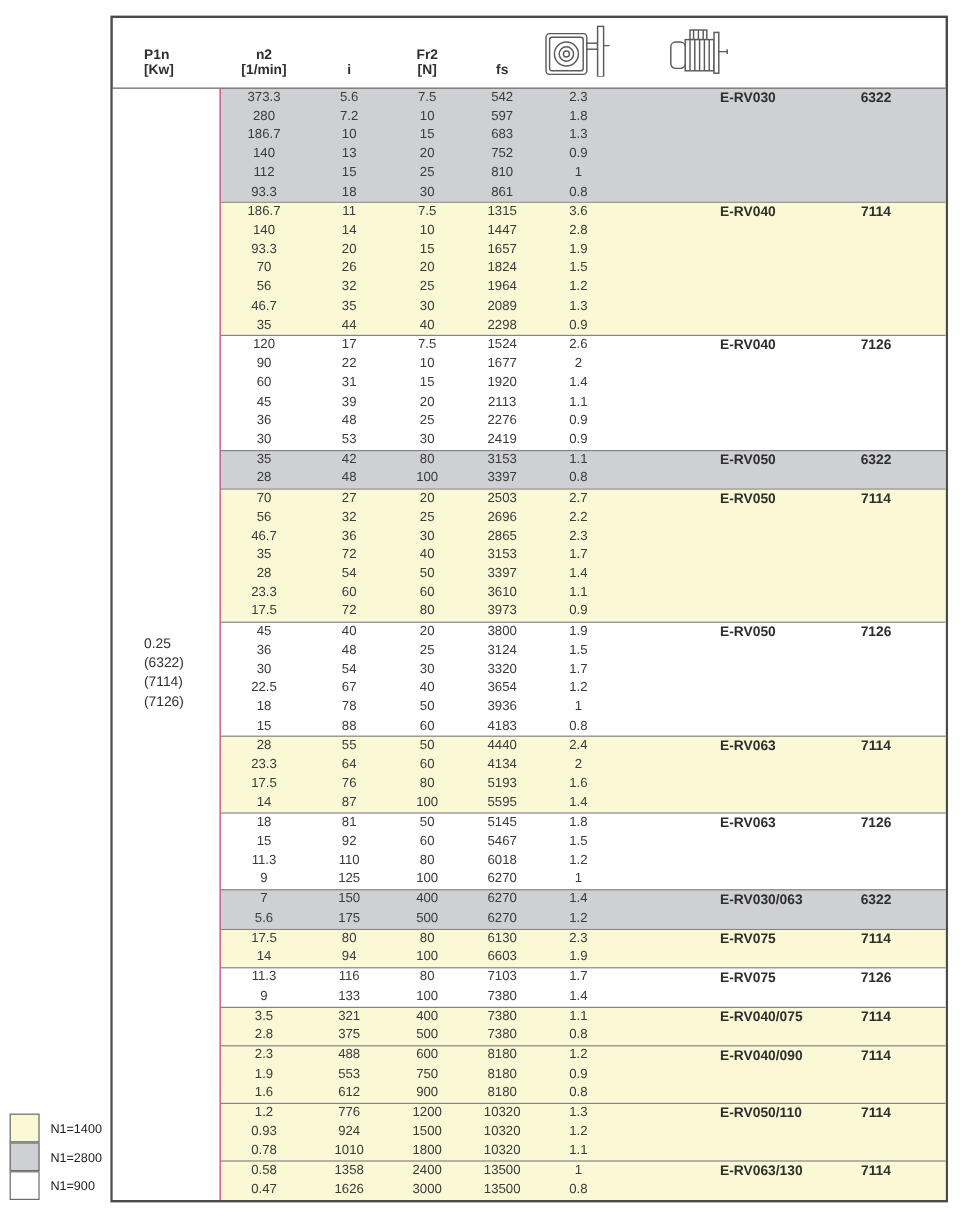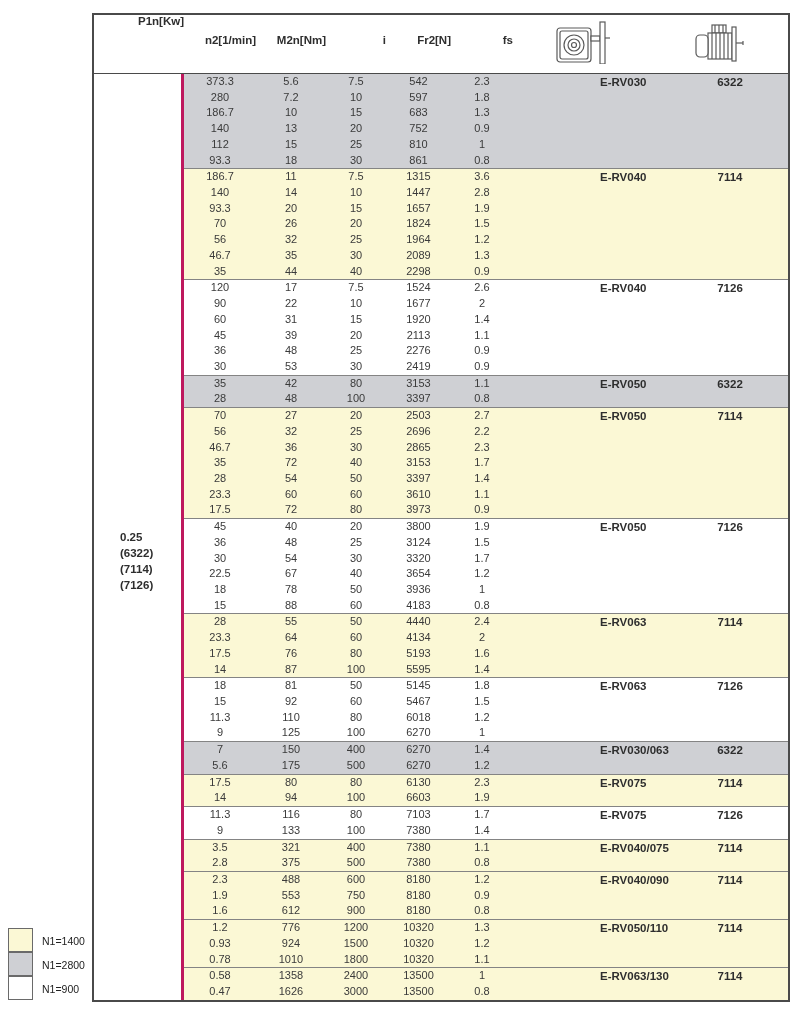--- a/index.html
+++ b/index.html
@@ -8,30 +8,30 @@
   .page { position:relative; width:800px; height:1013px; background:#fff; }
 
   
   .table-frame { position:absolute; left:92px; top:13px; width:698px; height:989px;
     border:2px solid #4a4a4a; background:#fff; display:flex; flex-direction:column; }
 
   
   .header-row { height:59px; display:grid;
     grid-template-columns:90px 72px 70px 60px 65px 62px 141px auto;
     border-bottom:1px solid #4a4a4a; }
-  .hcell { display:flex; flex-direction:row; justify-content:flex-end;
+  .hcell { display:flex; flex-direction:column; justify-content:flex-end;
     padding-bottom:7px; font-weight:bold; font-size:11.5px; line-height:13px; }
   .hcell.num { align-items:center; text-align:right; }
   .hcell.p1n { align-items:flex-start; padding-left:26px; }
   .hicon { display:flex; align-items:center; justify-content:center; padding-bottom:4px; }
 
   
   .body { flex:1; display:flex; }
-  .p1n-col { width:90px; border-right:3px solid #be185d; background:#fff;
-    padding-top:455px; padding-left:26px; font-weight:bold; font-size:11.5px; line-height:16px; }
+  .p1n-col { width:90px; border-right:1px solid #be185d; background:#fff;
+    padding-top:455px; padding-left:26px; font-weight:normal; font-size:11.5px; line-height:16px; }
   .groups { flex:1; display:flex; flex-direction:column; }
 
   .group { position:relative; }
   .group + .group { border-top:1px solid #848484; }
   .group.gray   { background:#cfd0d4; }
   .group.yellow { background:#fbf8d5; }
   .group.white  { background:#ffffff; }
 
   .row { display:grid; grid-template-columns:72px 70px 60px 65px 62px; height:15.72px; }
   .cell { text-align:center; font-size:11px; line-height:15.7px; color:#3a3a3a; }
@@ -72,24 +72,20 @@
   <div class="table-frame">
 
     <div class="header-row">
       <div class="hcell p1n">
         <span>P1n</span>
         <span>[Kw]</span>
       </div>
       <div class="hcell num">
         <span>n2</span>
         <span>[1/min]</span>
-      </div>
-      <div class="hcell num">
-        <span>M2n</span>
-        <span>[Nm]</span>
       </div>
       <div class="hcell num">
         <span>i</span>
       </div>
       <div class="hcell num">
         <span>Fr2</span>
         <span>[N]</span>
       </div>
       <div class="hcell num">
         <span>fs</span>

